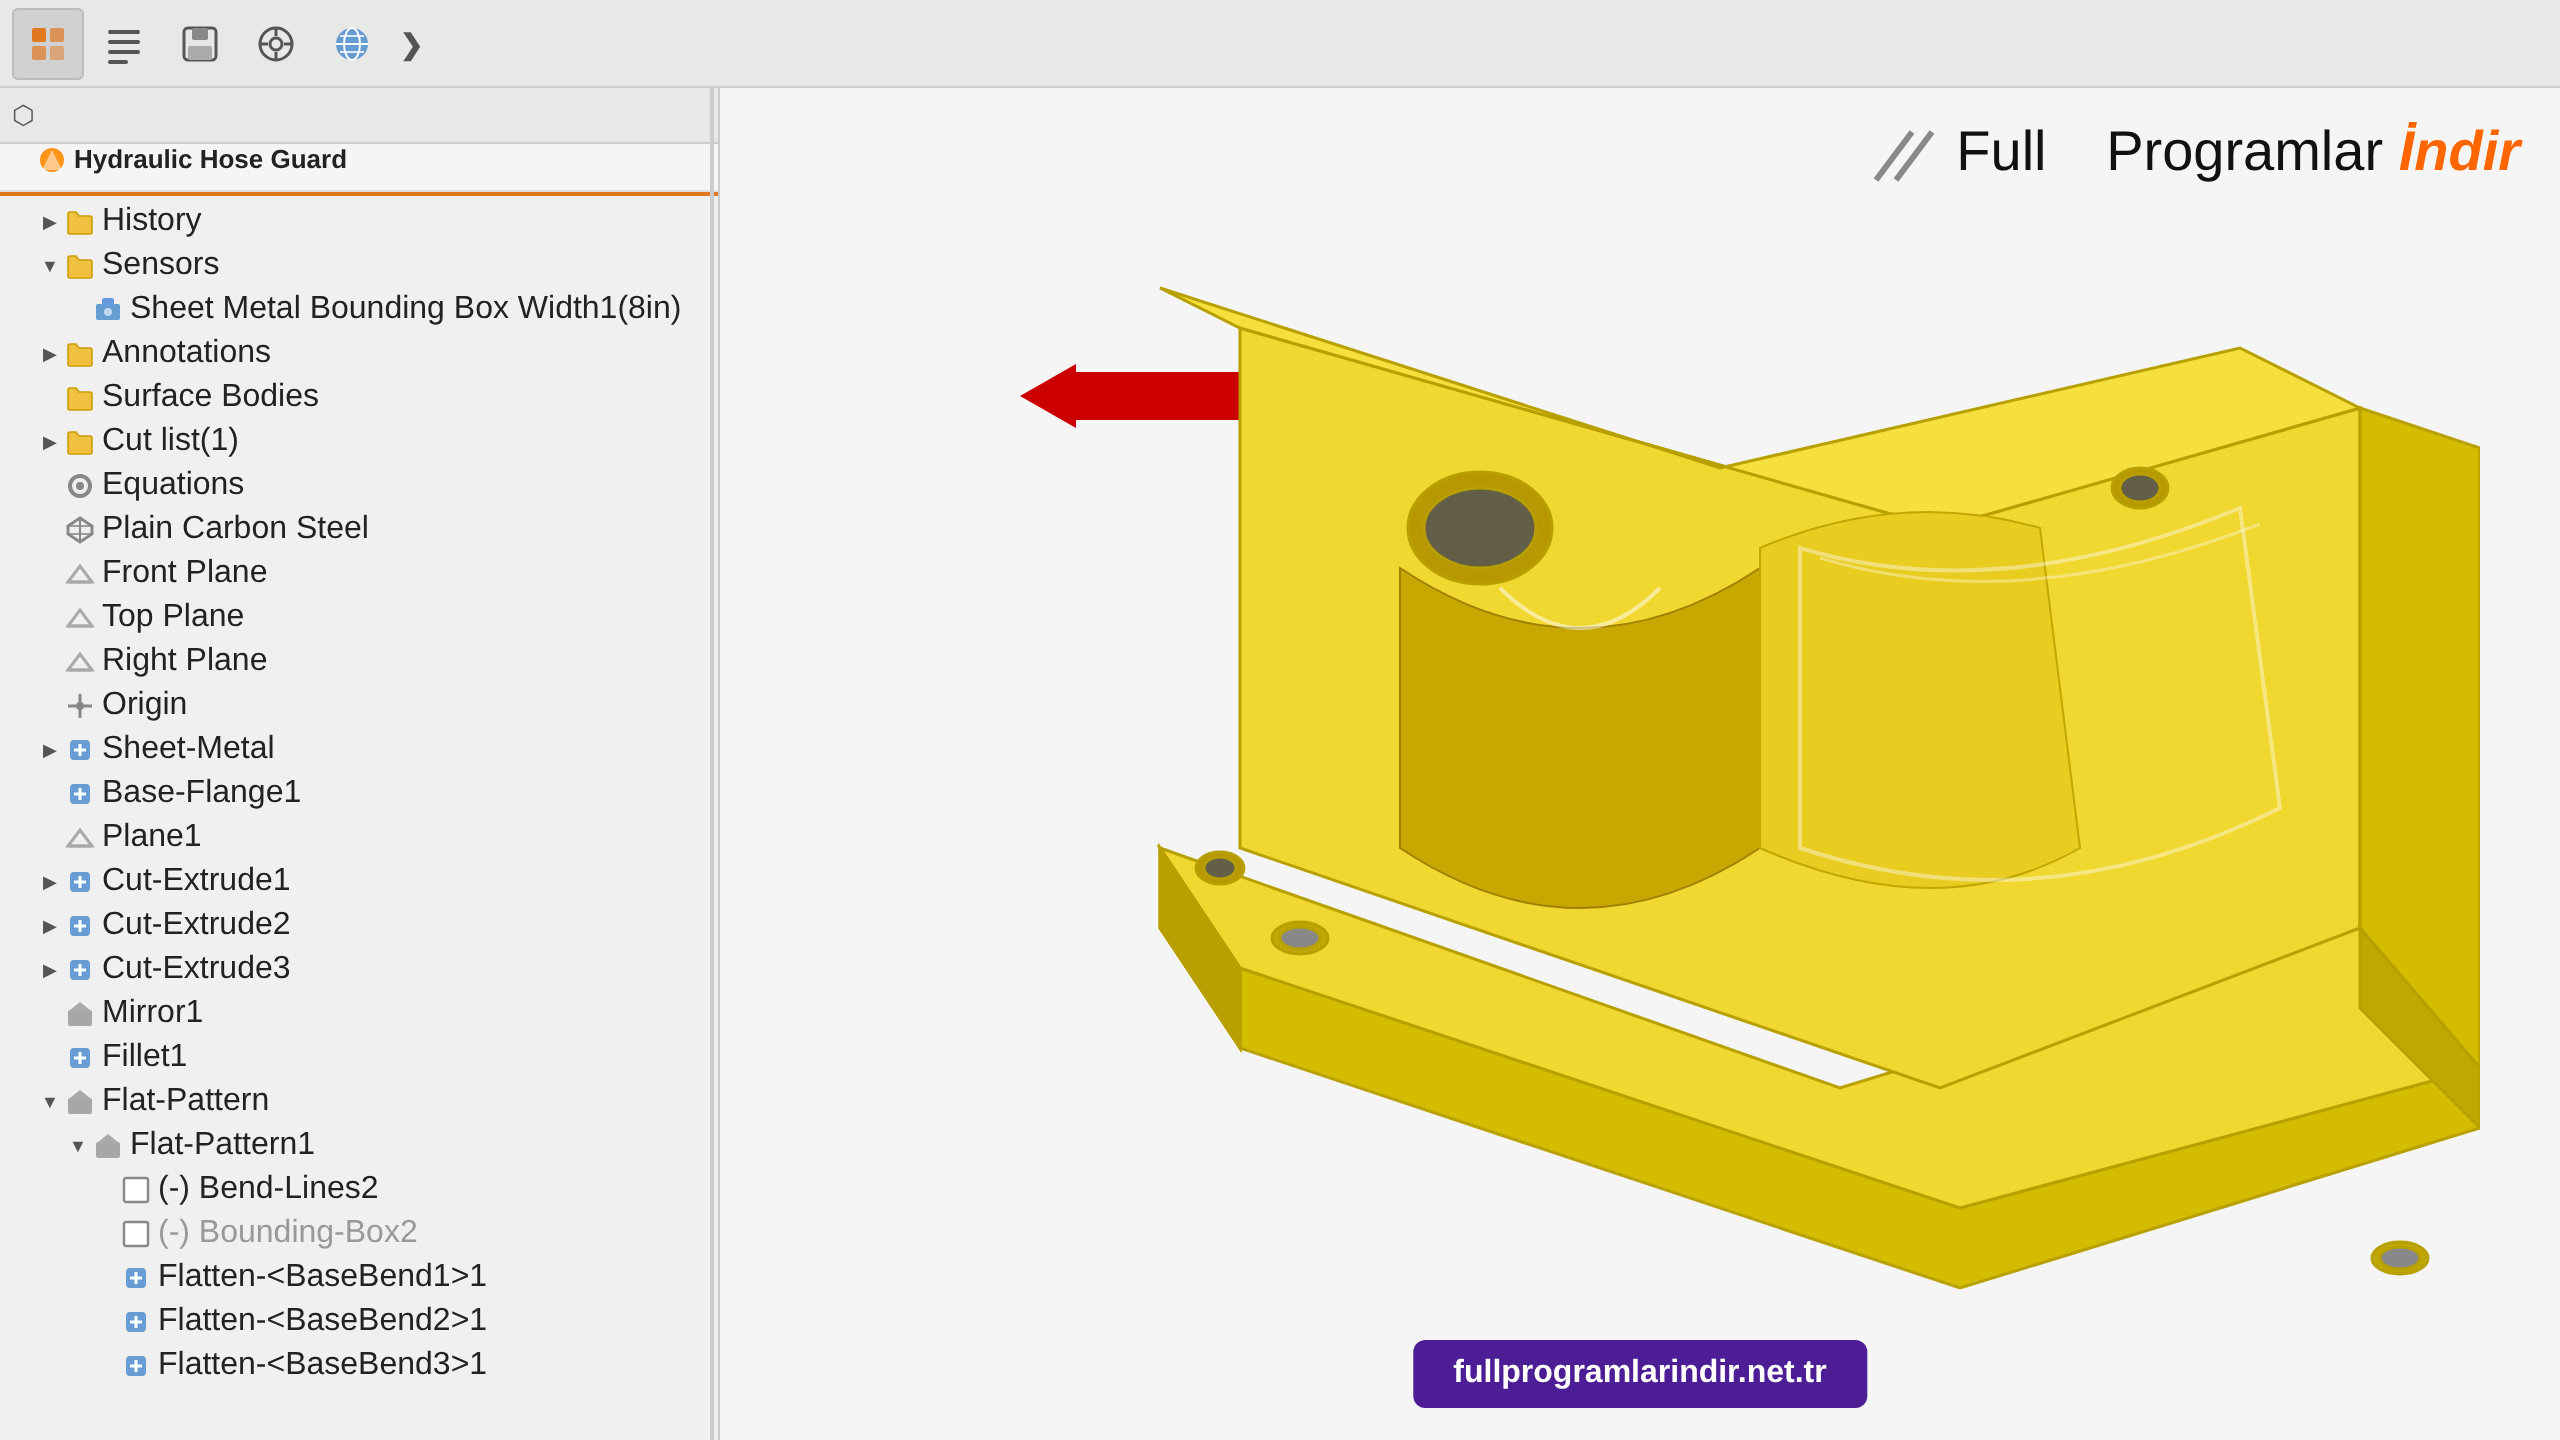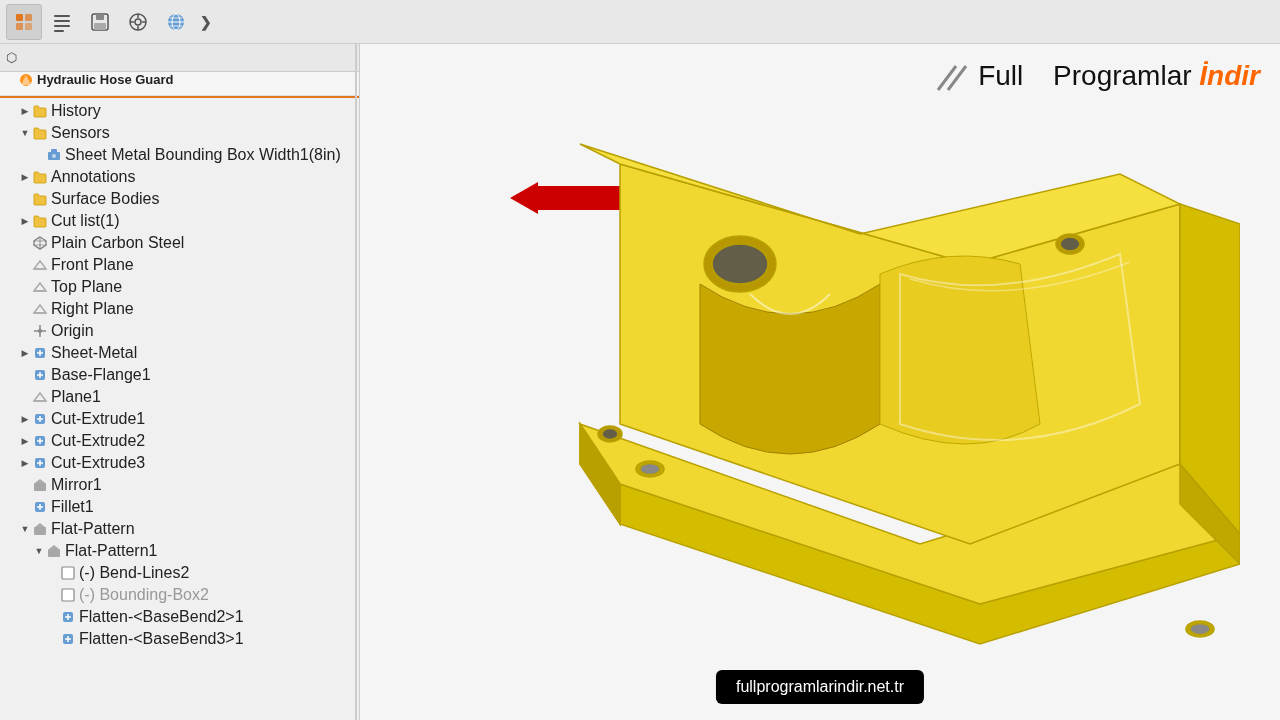--- a/index.html
+++ b/index.html
@@ -176,24 +176,24 @@
       right: 40px;
       bottom: 60px;
     }
 
     
     .url-bar {
       position: absolute;
       bottom: 16px;
       left: 50%;
       transform: translateX(-50%);
-      background: #000000;
+      background: #4c1d95;
       color: #fff;
       font-size: 16px;
-      font-weight: 400;
+      font-weight: 700;
       padding: 8px 20px;
       border-radius: 6px;
     }
 
     
     .tree-header-item {
       display: flex;
       align-items: flex-start;
       height: 24px;
       padding: 0 4px;
@@ -338,20 +338,34 @@
             <svg width="16" height="16" viewBox="0 0 16 16">
               <path d="M2 4 Q2 3 3 3 L6 3 L7.5 5 L13 5 Q14 5 14 6 L14 13 Q14 14 13 14 L3 14 Q2 14 2 13 Z" fill="#f0c040" stroke="#c8a000" stroke-width="0.8"></path>
             </svg>
           </span>
           <span class="tree-label">Cut list(1)</span>
         </div>
         <div class="tree-item indent-1">
           <span class="tree-expand"></span>
           <span class="tree-icon">
             <svg width="16" height="16" viewBox="0 0 16 16">
+              <circle cx="8" cy="8" r="5" fill="none" stroke="#888" stroke-width="2"></circle>
+              <circle cx="8" cy="8" r="2" fill="#888"></circle>
+              <line x1="8" y1="2" x2="8" y2="4" stroke="#888" stroke-width="1.5"></line>
+              <line x1="8" y1="12" x2="8" y2="14" stroke="#888" stroke-width="1.5"></line>
+              <line x1="2" y1="8" x2="4" y2="8" stroke="#888" stroke-width="1.5"></line>
+              <line x1="12" y1="8" x2="14" y2="8" stroke="#888" stroke-width="1.5"></line>
+            </svg>
+          </span>
+          <span class="tree-label">Equations</span>
+        </div>
+        <div class="tree-item indent-1">
+          <span class="tree-expand"></span>
+          <span class="tree-icon">
+            <svg width="16" height="16" viewBox="0 0 16 16">
               <polygon points="8,2 14,6 14,10 8,14 2,10 2,6" fill="none" stroke="#888" stroke-width="1.5"></polygon>
               <line x1="8" y1="2" x2="8" y2="14" stroke="#888" stroke-width="1"></line>
               <line x1="2" y1="6" x2="14" y2="6" stroke="#888" stroke-width="0.8"></line>
               <line x1="2" y1="10" x2="14" y2="10" stroke="#888" stroke-width="0.8"></line>
             </svg>
           </span>
           <span class="tree-label">Plain Carbon Steel</span>
         </div>
         <div class="tree-item indent-1">
           <span class="tree-expand"></span>
@@ -510,20 +524,31 @@
           <span class="tree-label">(-) Bend-Lines2</span>
         </div>
         <div class="tree-item indent-3">
           <span class="tree-expand"></span>
           <span class="tree-icon">
             <svg width="14" height="14" viewBox="0 0 14 14">
               <rect x="1" y="1" width="12" height="12" rx="1" fill="#fff" stroke="#888" stroke-width="1.2"></rect>
             </svg>
           </span>
           <span class="tree-label gray">(-) Bounding-Box2</span>
+        </div>
+        <div class="tree-item indent-3">
+          <span class="tree-expand"></span>
+          <span class="tree-icon">
+            <svg width="16" height="16" viewBox="0 0 16 16">
+              <rect x="3" y="3" width="10" height="10" rx="2" fill="#4488cc" opacity="0.8"></rect>
+              <line x1="8" y1="5" x2="8" y2="11" stroke="#fff" stroke-width="1.5"></line>
+              <line x1="5" y1="8" x2="11" y2="8" stroke="#fff" stroke-width="1.5"></line>
+            </svg>
+          </span>
+          <span class="tree-label">Flatten-&lt;BaseBend1&gt;1</span>
         </div>
         <div class="tree-item indent-3">
           <span class="tree-expand"></span>
           <span class="tree-icon">
             <svg width="16" height="16" viewBox="0 0 16 16">
               <rect x="3" y="3" width="10" height="10" rx="2" fill="#4488cc" opacity="0.8"></rect>
               <line x1="8" y1="5" x2="8" y2="11" stroke="#fff" stroke-width="1.5"></line>
               <line x1="5" y1="8" x2="11" y2="8" stroke="#fff" stroke-width="1.5"></line>
             </svg>
           </span>

